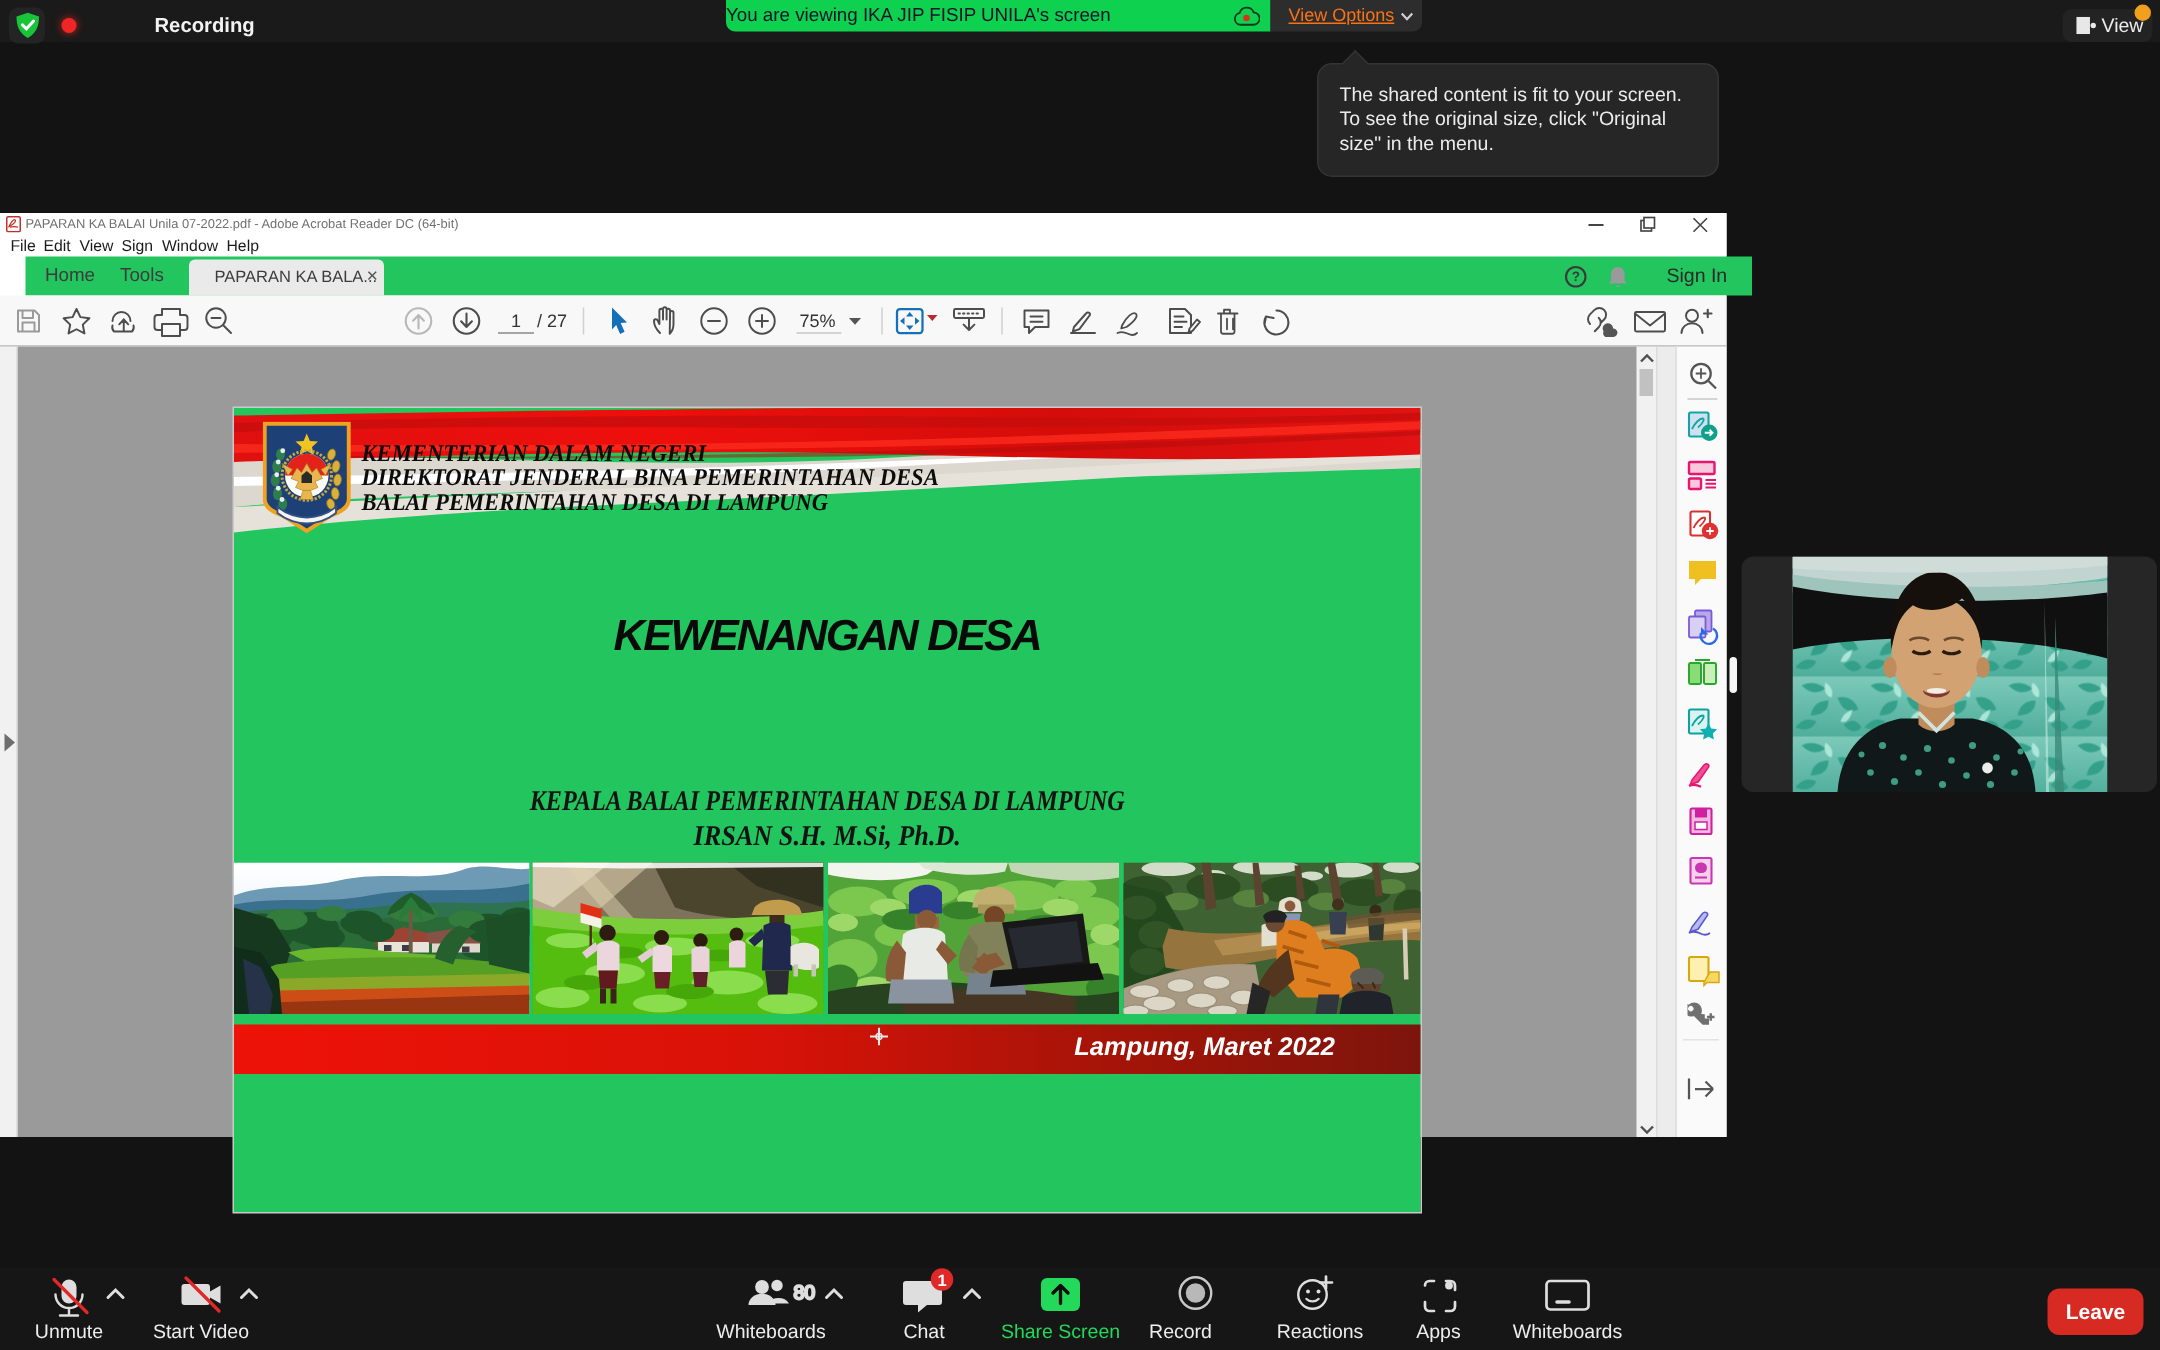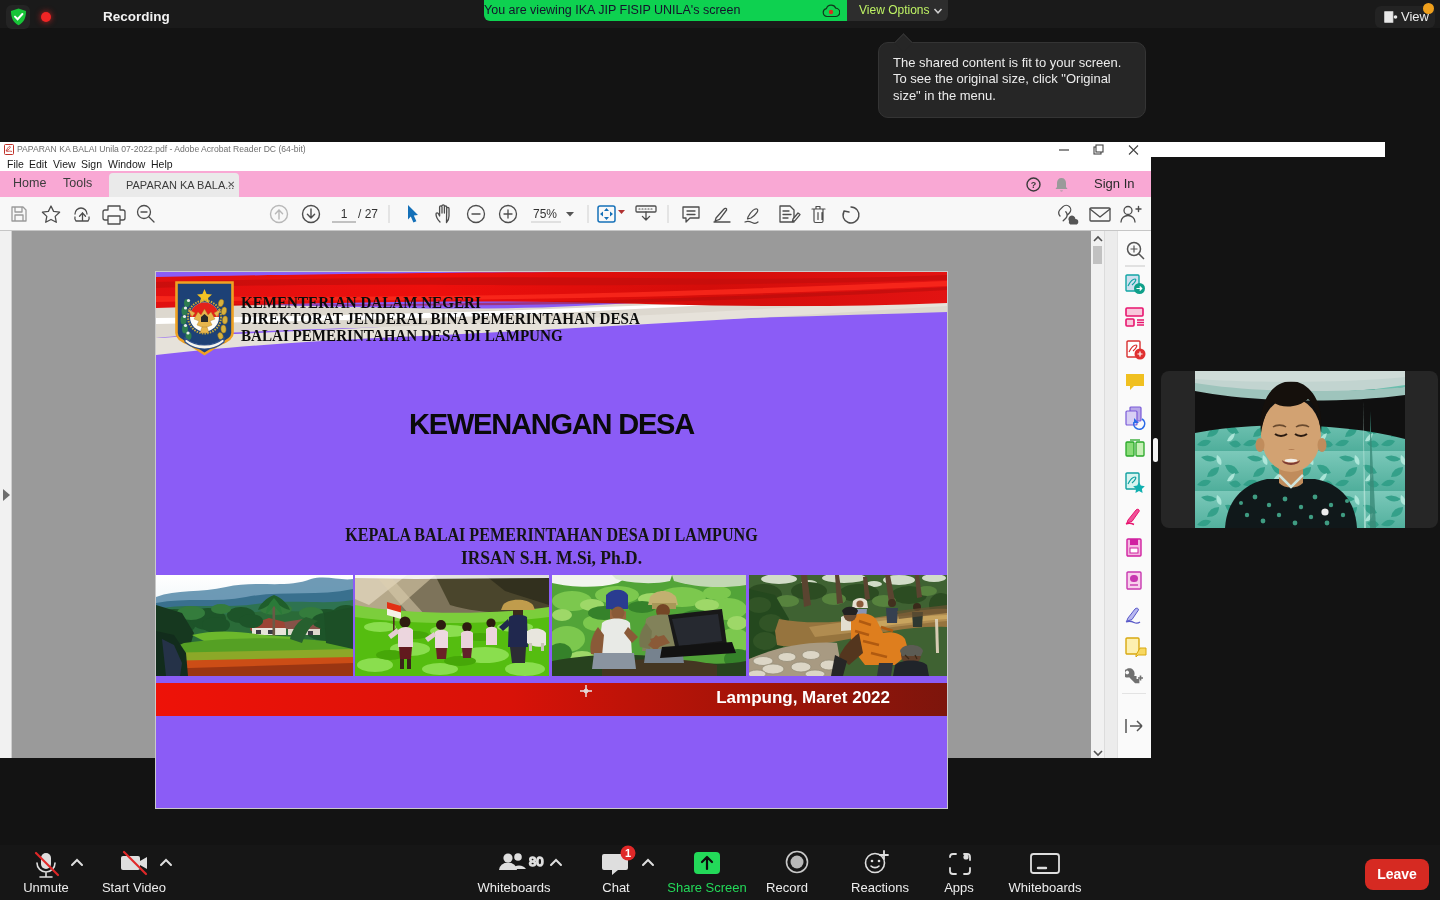--- a/index.html
+++ b/index.html
@@ -6,46 +6,46 @@
   html,body { width:1440px; height:900px; overflow:hidden; background:#131313; font-family:"Liberation Sans", sans-serif; }
   .abs { position:absolute; }
   #stage { position:relative; width:1440px; height:900px; background:#131313; }
 
   
   #topbar { left:0; top:0; width:1440px; height:28px; background:#1a1a1a; }
   #shieldbox { left:6px; top:5px; width:24px; height:24px; background:#242424; border-radius:6px; }
   #recdot { left:41px; top:12px; width:10px; height:10px; border-radius:50%; background:#f02525; box-shadow:0 0 6px rgba(240,37,37,.8); }
   #rectext { left:55px; top:9px; color:#f2f2f2; font-size:13.5px; font-weight:bold;padding-left:48px; }
   #banner { left:484px; top:0; width:363px; height:21px; background:#0ed150; border-radius:0 0 0 6px; color:#14142b; font-size:12.5px; line-height:21px; text-align:left; }
-  #viewopts { left:847px; top:0; width:101px; height:21px; background:#2d2d2d; border-radius:0 0 6px 0; color:#bef264; font-size:12px; line-height:21px; text-align:left; padding-left:12px; }
+  #viewopts { left:847px; top:0; width:101px; height:21px; background:#2d2d2d; border-radius:0 0 6px 0; color:#f97316; font-size:12px; line-height:21px; text-align:left; padding-left:12px;text-decoration:underline; }
   #viewbtn { left:1375px; top:6px; width:60px; height:22px; background:#232323; border-radius:6px; color:#ececec; font-size:13px; line-height:22px; }
   #orangedot { left:1423px; top:3px; width:11px; height:11px; border-radius:50%; background:#f0a01c; }
 
   
   #tooltip { left:878px; top:42px; width:268px; height:76px; background:#262626; border:1px solid #343434; border-radius:10px; color:#ececec; font-size:13px; line-height:16.3px; padding:12px 14px; }
   #tooltip:before { content:""; position:absolute; left:18px; top:-7px; width:12px; height:12px; background:#262626; border-left:1px solid #343434; border-top:1px solid #343434; transform:rotate(45deg); }
 
   
   #acro { left:0; top:142px; width:1151px; height:616px; background:#fff; }
-  #titlebar { left:0; top:0; width:1385px; height:15px; background:#fff; }
+  #titlebar { left:0; top:0; width:1151px; height:15px; background:#fff; }
   #wintitle { left:17px; top:2px; font-size:8.6px; color:#707070; }
   #menubar { left:0; top:15px; width:1151px; height:14px; background:#fff; font-size:10.5px; color:#1a1a1a; }
   .menuitem { position:absolute; top:1px; }
-  #tabbar { left:0; top:29px; width:1151px; height:26px; background:#f9a8d4; font-size:12.5px; color:#3c3c3c; }
+  #tabbar { left:17px; top:29px; width:1151px; height:26px; background:#22c55e; font-size:12.5px; color:#3c3c3c; }
   #activetab { left:109px; top:2px; width:130px; height:24px; background:#eaeaea; border-radius:4px 4px 0 0; font-size:11px; color:#3c3c3c; line-height:24px; padding-left:17px; white-space:nowrap; overflow:hidden; }
   #toolbar { left:0; top:55px; width:1151px; height:34px; background:#f8f8f8; border-bottom:1px solid #c6c6c6; }
   #docarea { left:0; top:89px; width:1151px; height:527px; background:#9a9a9a; }
   #leftstrip { left:0; top:89px; width:12px; height:527px; background:#f1f1f1; border-right:1px solid #cfcfcf; }
   #scrollbar { left:1091px; top:89px; width:13px; height:527px; background:#f1f1f1; }
   #sbthumb { left:1093px; top:104px; width:9px; height:18px; background:#c1c1c1; }
   #midstrip { left:1104px; top:89px; width:13px; height:527px; background:#ececec; border-left:1px solid #dcdcdc; }
   #sidebar { left:1117px; top:89px; width:34px; height:527px; background:#fafafa; border-left:1px solid #e2e2e2; }
 
   
-  #page { left:156px; top:130px; width:791px; height:536px; background:#8b5cf6; outline:1px solid #c9c9c9; }
+  #page { left:156px; top:130px; width:791px; height:536px; background:#22c55e; outline:1px solid #c9c9c9;font-style:italic; }
   .hdrline { left:85px; font-family:"Liberation Serif",serif; font-weight:bold; color:#0c0c0c; font-size:16px; letter-spacing:0; white-space:nowrap; transform:scaleX(0.943); transform-origin:left top; }
   .photo { position:absolute; top:303px; }
   #slidetitle { left:0; top:136px; width:791px; text-align:center; font-size:29px; font-weight:bold; color:#0a0a0a; letter-spacing:-1.2px; font-family:"Liberation Sans",sans-serif; }
   .subt { left:0; width:791px; text-align:center; font-weight:bold; color:#141414; font-family:"Liberation Serif",serif; white-space:nowrap; }
   #footerband { left:0; top:411px; width:791px; height:33px; background:linear-gradient(90deg,#ee1208 0%, #d81208 45%, #a31408 75%, #7d150c 100%); }
   #footertext { right:57px; top:5px; position:absolute; color:#fff; font-size:17px; font-weight:bold; font-family:"Liberation Sans",sans-serif; }
 
   
   #vidbox { left:1161px; top:371px; width:277px; height:157px; background:#262626; border-radius:8px; overflow:hidden; }
   #scrollpill { left:1153px; top:438px; width:5px; height:24px; background:#f5f5f5; border-radius:3px; }

